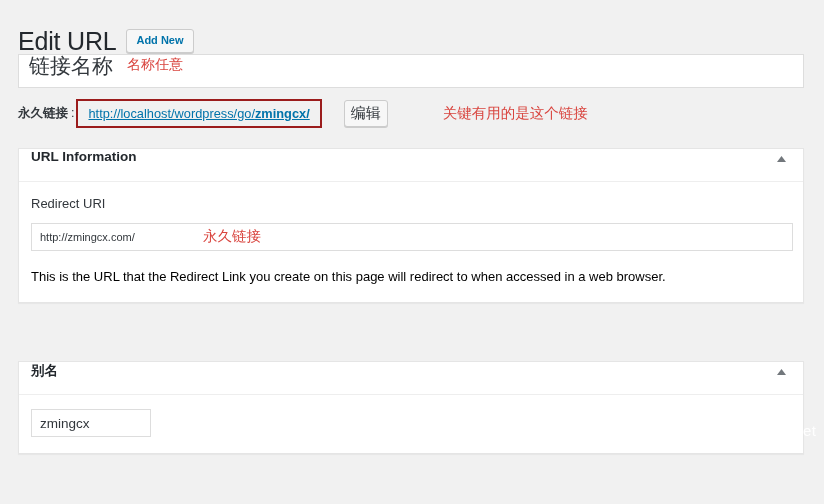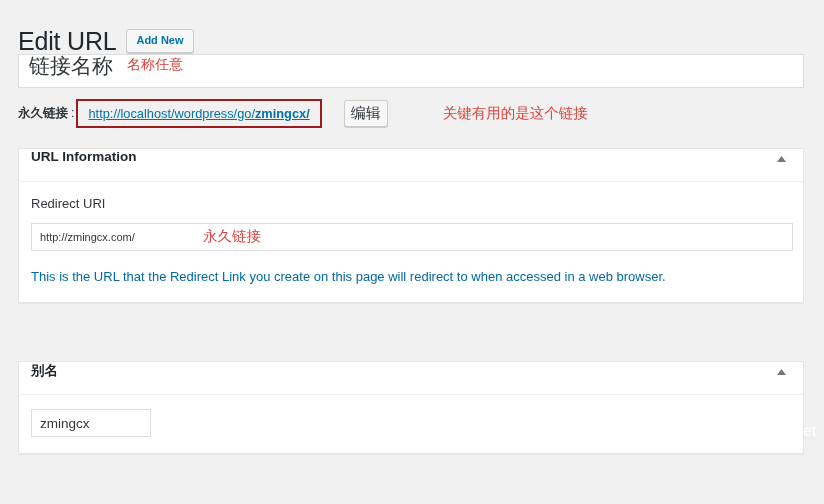--- a/index.html
+++ b/index.html
@@ -210,21 +210,21 @@
   }
   .redirect-annot {
     position: absolute;
     left: 172px;
     top: 4px;
     font-size: 14.5px;
     pointer-events: none;
   }
   .help-text {
     font-size: 13px;
-    color: #0369a1;
+    color: #000000;
     line-height: 1.4;
     margin: 17px 0 0 0;
   }
   .help-text.second { margin-top: 16px; }
 
   
   #alias-panel { top: 361px; }
   .alias-input {
     box-sizing: border-box;
     width: 120px;

